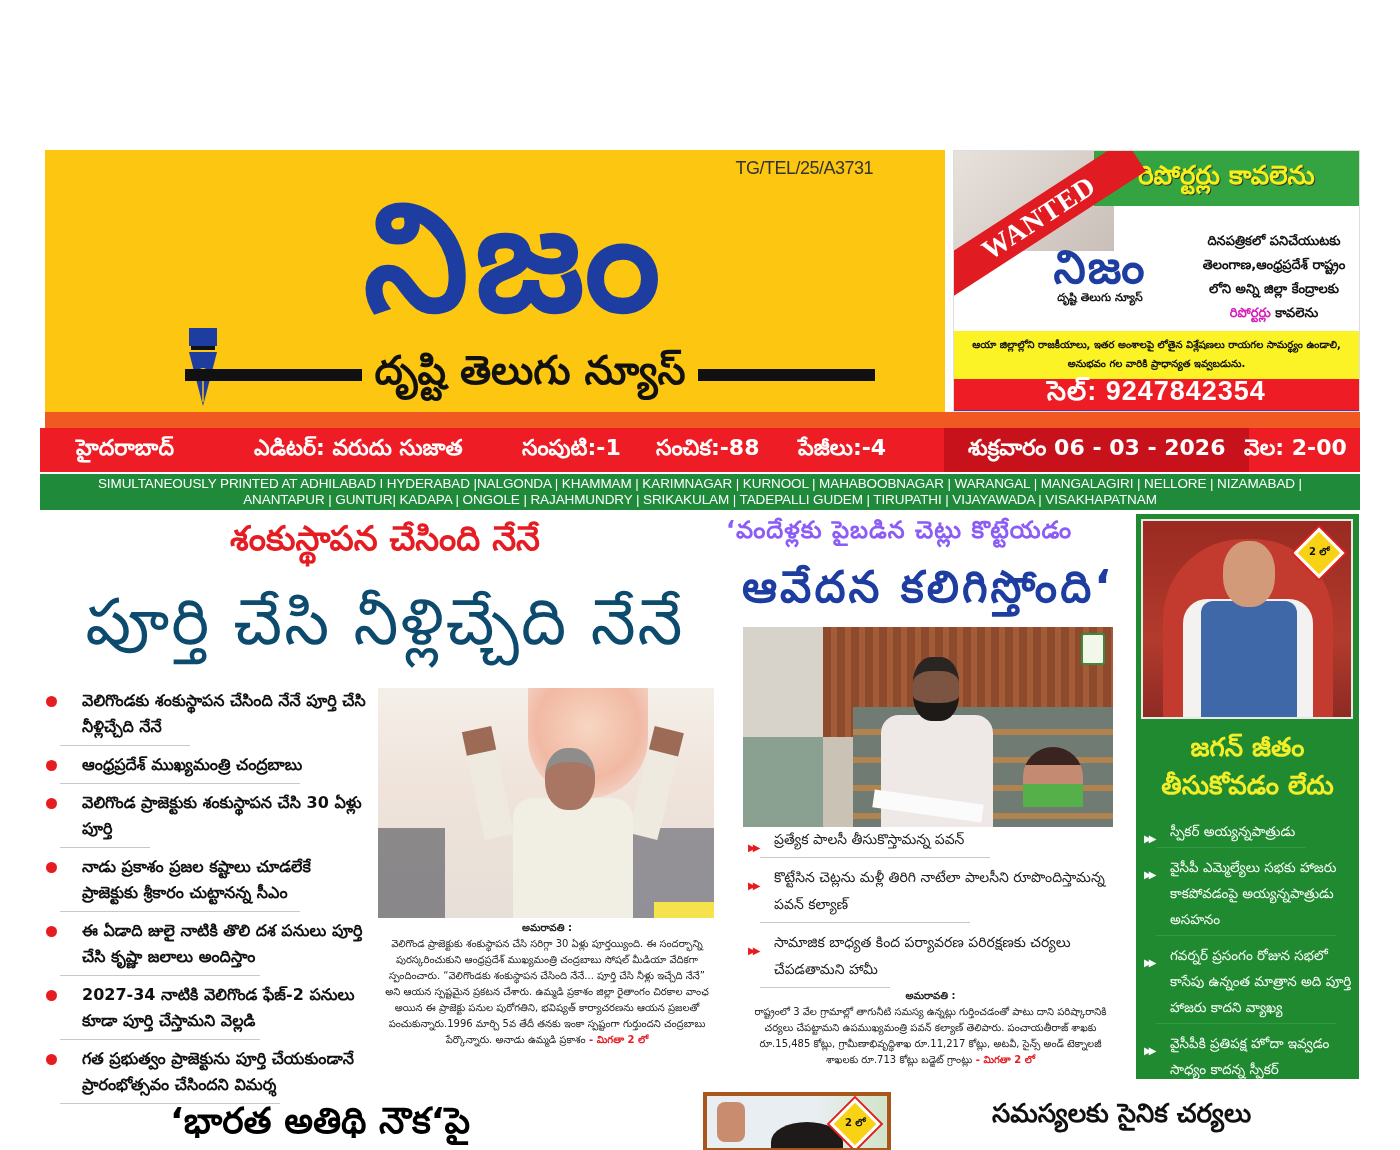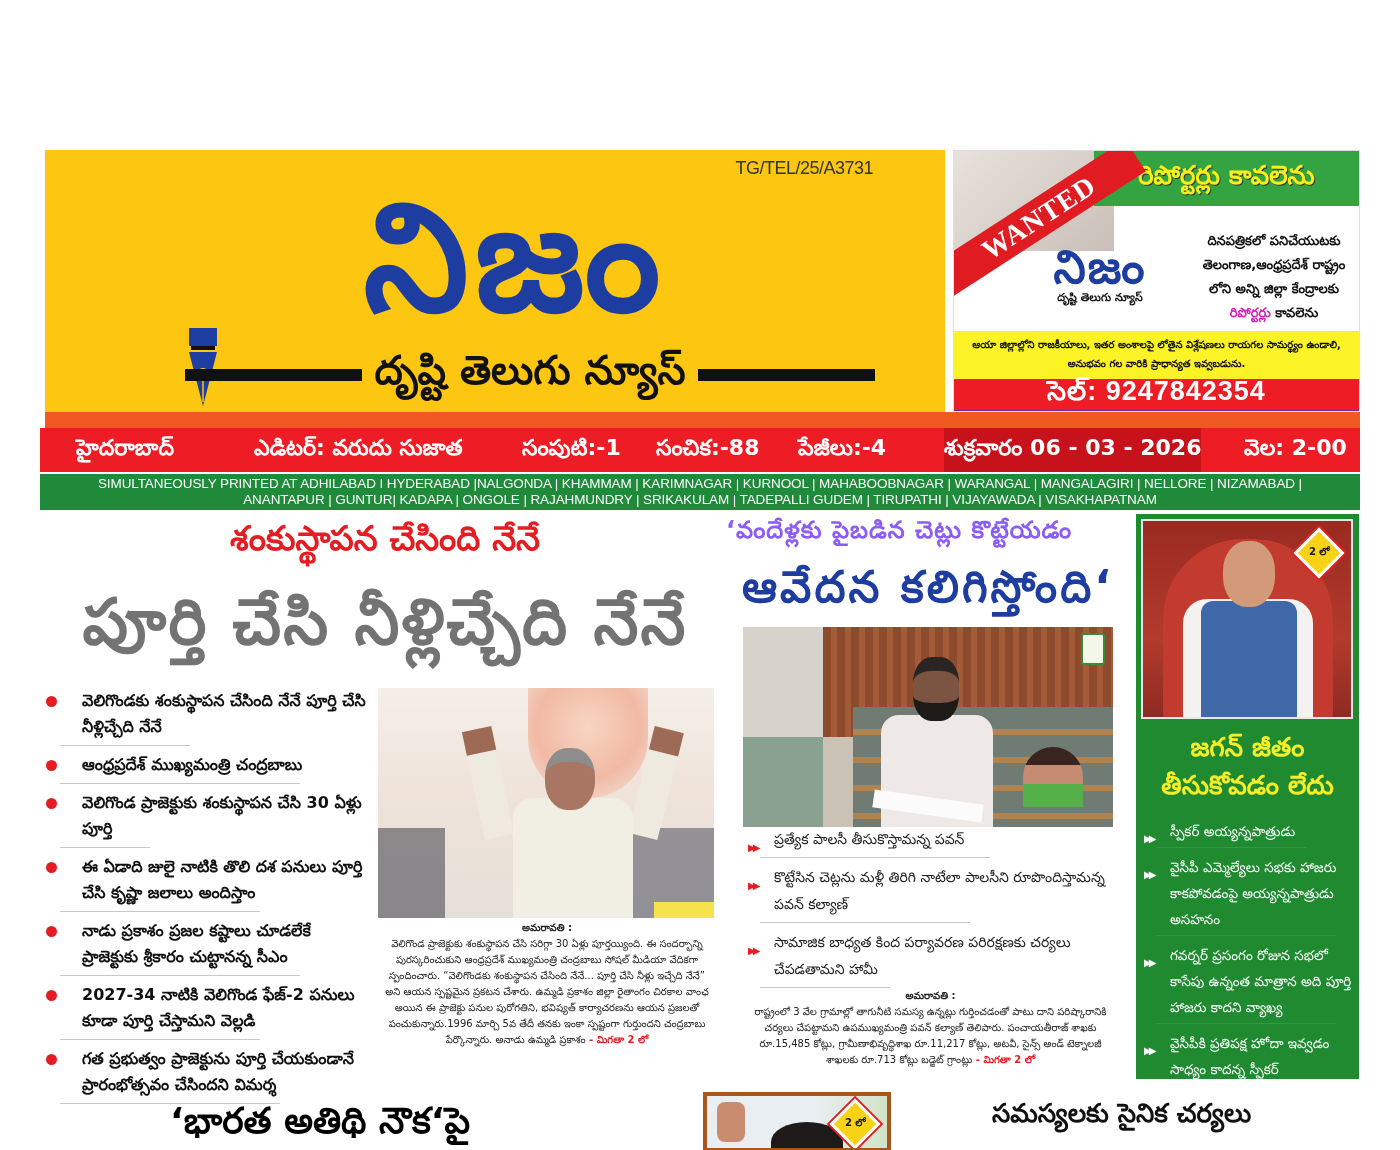--- a/index.html
+++ b/index.html
@@ -31,26 +31,26 @@
   .ad-logo .tag { font-size: 11px; font-weight: 700; color: #111; text-align: center; border-top: 0; }
   .ad-lines { position: absolute; left: 235px; top: 78px; width: 170px; text-align: center; font-size: 13px; line-height: 24px; font-weight: 700; color: #111; }
   .ad-lines .pink { color: #d420b8; }
   .ad-yellow { position: absolute; left: 0; right: 0; top: 180px; height: 48px; background: #fbf325; padding: 4px 6px; text-align: center; font-size: 10px; line-height: 19px; font-weight: 700; color: #111; }
   .ad-red { position: absolute; left: 0; right: 0; top: 228px; height: 34px; background: #ee1c24; display: flex; align-items: center; justify-content: center; border-bottom: 3px solid #6a2f8f; }
   .ad-red span { font-family: "Liberation Sans", sans-serif; font-weight: 700; font-size: 27px; color: #fff; letter-spacing: 1px; }
 
   
   .dateline { position: absolute; left: 40px; top: 428px; width: 1320px; height: 44px; background: #ee1c24; display: flex; align-items: center; color: #fff; font-weight: 700; font-size: 22px; }
   .dateline .cell { position: absolute; top: 0; height: 44px; display: flex; align-items: center; white-space: nowrap; }
-  .dateline .date { background: #c8121b; padding: 0 0; }
+  .dateline .date { background: #c8121b; padding: 0 24px; }
   .editions { position: absolute; left: 40px; top: 474px; width: 1320px; height: 36px; background: #1e8a3a; color: #fff; font-family: "Liberation Sans", sans-serif; font-size: 13.5px; line-height: 16px; text-align: center; padding-top: 2px; letter-spacing: -0.1px; }
 
   
   .lead-kicker { position: absolute; left: 40px; top: 518px; width: 690px; text-align: center; font-size: 34px; font-weight: 900; color: #e51d23; }
-  .lead-head { position: absolute; left: 40px; top: 582px; width: 690px; text-align: center; font-size: 64px; font-weight: 700; color: #737373; letter-spacing: 2px; line-height: 80px; }
+  .lead-head { position: absolute; left: 40px; top: 582px; width: 690px; text-align: center; font-size: 64px; font-weight: 400; color: #0c4a6e; letter-spacing: 2px; line-height: 80px; }
 
   .bullets { position: absolute; left: 40px; top: 688px; width: 330px; }
   .bullet { position: relative; padding-left: 42px; padding-bottom: 6px; margin-bottom: 6px; font-size: 16px; font-weight: 700; line-height: 26px; color: #111; }
   .bullet .dot { position: absolute; left: 6px; top: 8px; width: 11px; height: 11px; border-radius: 50%; background: #e51d23; }
   .bullet .rule { position: absolute; left: 20px; bottom: 0; height: 1px; background: #c8c8c8; }
 
   .photo-cbn { position: absolute; left: 378px; top: 688px; width: 336px; height: 230px; overflow: hidden;
     background: linear-gradient(180deg,#f4efe9 0%,#efe3da 45%,#e6dfd8 100%); }
   .photo-cbn .portrait { position: absolute; left: 150px; top: 0; width: 120px; height: 110px; border-radius: 0 0 60px 60px; background: radial-gradient(circle at 50% 35%,#f7d6c2 0,#f1b9a3 55%,#f4e7e0 100%); }
   .photo-cbn .person { position: absolute; left: 95px; top: 40px; width: 200px; height: 190px; }
@@ -172,22 +172,22 @@
   <div>ANANTAPUR | GUNTUR| KADAPA | ONGOLE | RAJAHMUNDRY | SRIKAKULAM | TADEPALLI GUDEM | TIRUPATHI | VIJAYAWADA | VISAKHAPATNAM</div>
 </div>
 
 <div class="lead-kicker">శంకుస్థాపన చేసింది నేనే</div>
 <div class="lead-head">పూర్తి చేసి నీళ్లిచ్చేది నేనే</div>
 
 <div class="bullets">
   <div class="bullet"><span class="dot"></span><span>వెలిగొండకు శంకుస్థాపన చేసింది నేనే పూర్తి చేసి నీళ్లిచ్చేది నేనే</span><span class="rule" style="width:130px"></span></div>
   <div class="bullet"><span class="dot"></span><span>ఆంధ్రప్రదేశ్ ముఖ్యమంత్రి చంద్రబాబు</span><span class="rule" style="width:240px"></span></div>
   <div class="bullet"><span class="dot"></span><span>వెలిగొండ ప్రాజెక్టుకు శంకుస్థాపన చేసి 30 ఏళ్లు పూర్తి</span><span class="rule" style="width:90px"></span></div>
+  <div class="bullet"><span class="dot"></span><span>నాడు ప్రకాశం ప్రజల కష్టాలు చూడలేకే ప్రాజెక్టుకు శ్రీకారం చుట్టానన్న సీఎం</span><span class="rule" style="width:240px"></span></div>
   <div class="bullet"><span class="dot"></span><span>ఈ ఏడాది జులై నాటికి తొలి దశ పనులు పూర్తి చేసి కృష్ణా జలాలు అందిస్తాం</span><span class="rule" style="width:200px"></span></div>
-  <div class="bullet"><span class="dot"></span><span>నాడు ప్రకాశం ప్రజల కష్టాలు చూడలేకే ప్రాజెక్టుకు శ్రీకారం చుట్టానన్న సీఎం</span><span class="rule" style="width:240px"></span></div>
   <div class="bullet"><span class="dot"></span><span>2027-34 నాటికి వెలిగొండ ఫేజ్-2 పనులు కూడా పూర్తి చేస్తామని వెల్లడి</span><span class="rule" style="width:200px"></span></div>
   <div class="bullet"><span class="dot"></span><span>గత ప్రభుత్వం ప్రాజెక్టును పూర్తి చేయకుండానే ప్రారంభోత్సవం చేసిందని విమర్శ</span><span class="rule" style="width:220px"></span></div>
 </div>
 
 <div class="photo-cbn">
   <div class="portrait"></div>
   <div class="crowd"></div>
   <div class="person">
     <div class="arm-l"></div>
     <div class="arm-r"></div>

